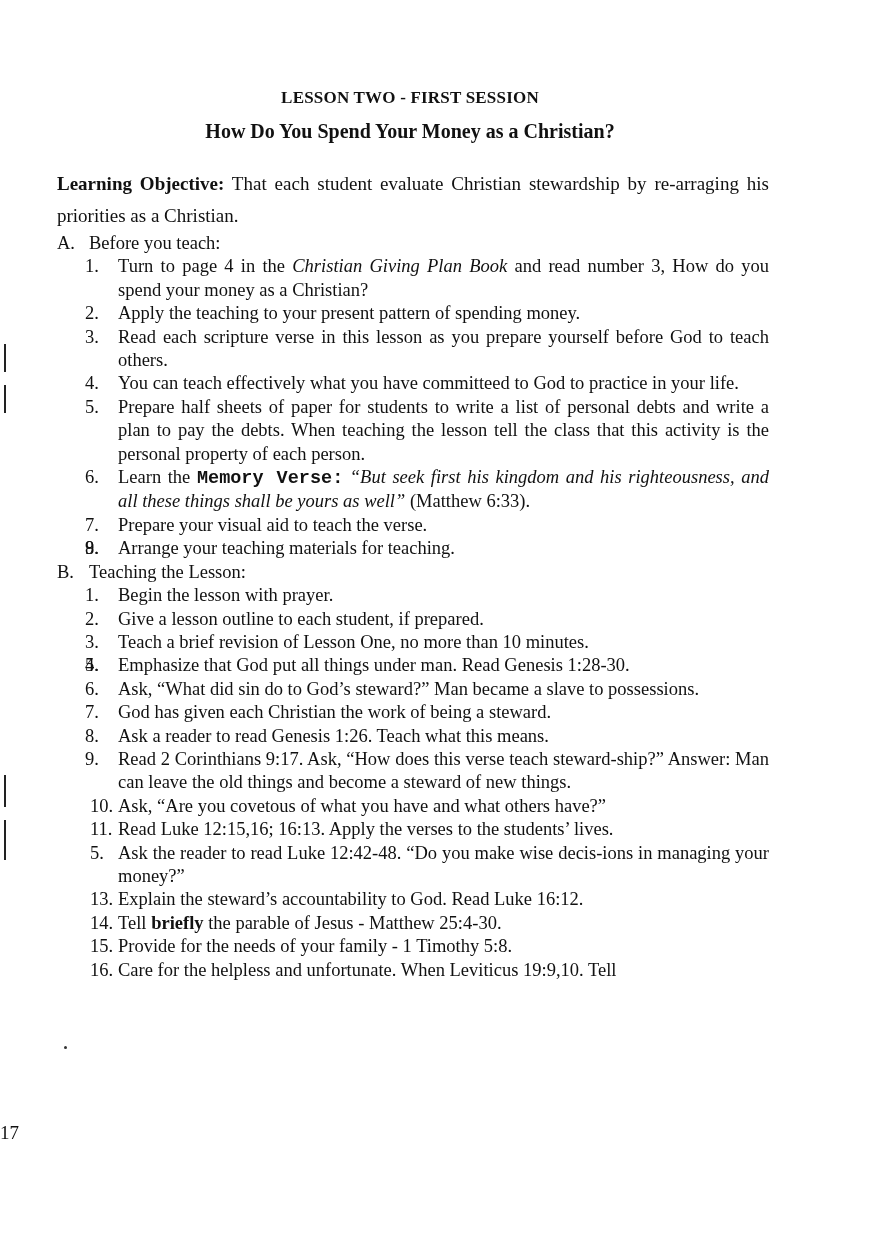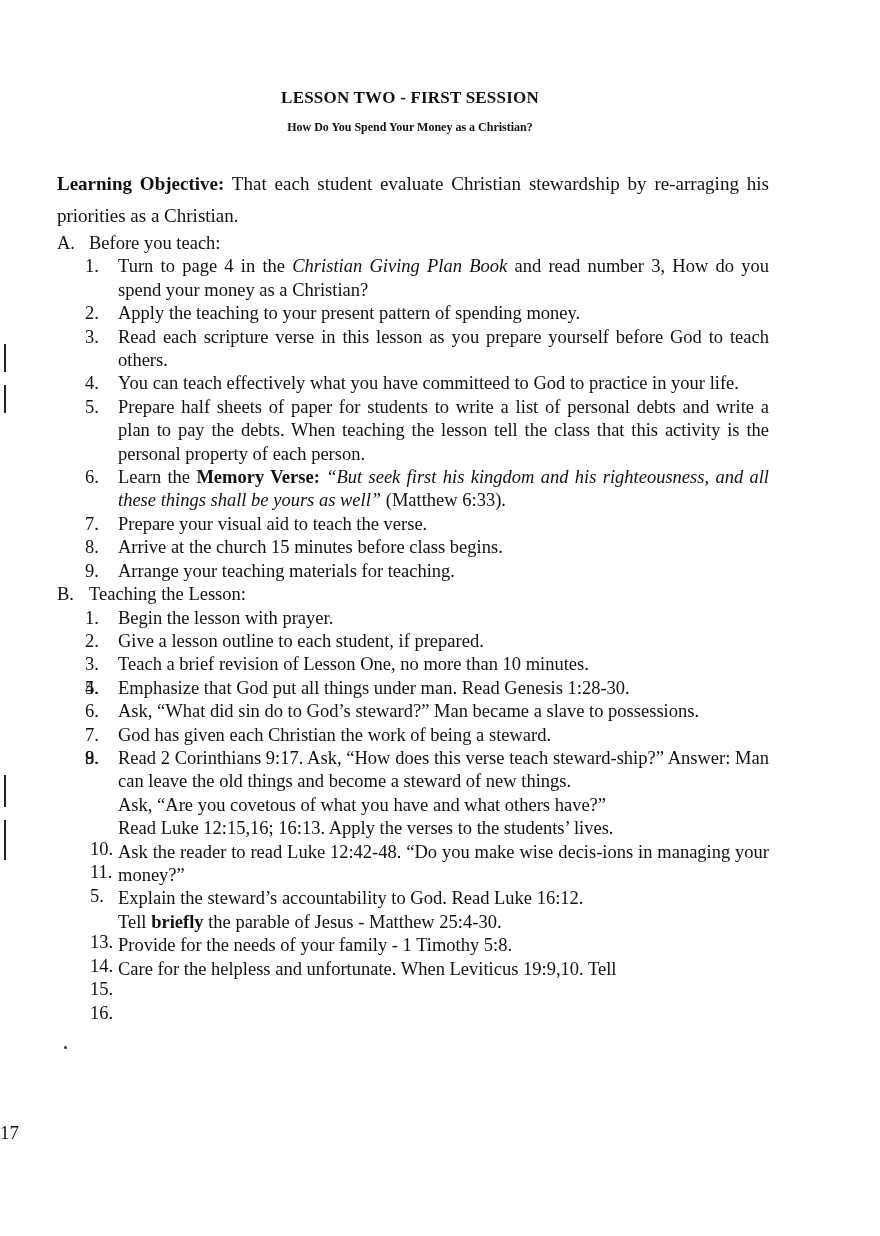--- a/index.html
+++ b/index.html
@@ -7,37 +7,37 @@
       width: 880px; height: 1236px; position: relative; overflow: hidden;
       font-family: "Liberation Serif", serif; color: #111;
     }
     .page { position: absolute; left: 0; top: 0; width: 880px; height: 1236px; }
     .title {
       position: absolute; left: 0; width: 820px; top: 88px; text-align: center;
       font-weight: bold; font-size: 17px; letter-spacing: 0.2px;
     }
     .subtitle {
       position: absolute; left: 0; width: 820px; top: 120px; text-align: center;
-      font-weight: bold; font-size: 12px;
+      font-weight: bold; font-size: 20px;
     }
     .objective {
       position: absolute; left: 57px; width: 712px; top: 168px;
       font-size: 19px; line-height: 32px; text-align: justify;
     }
     .objective b { font-weight: bold; }
     .body {
       position: absolute; left: 57px; top: 232px; width: 720px;
       font-size: 18.5px; line-height: 23.4px;
     }
     .section-head { position: relative; padding-left: 32px; }
     .section-head .sec-letter { position: absolute; left: 0; top: 0; }
     .item { position: relative; padding-left: 61px; text-align: justify; width: 651px; }
     .item .num { position: absolute; left: 28px; top: 0; }
-    .item.wide .num { left: 33px; margin-top: 44px; }
-    .memory-label { font-weight: bold; }
+    .item.wide .num { left: 33px; }
+    .memory-label { font-weight: bold; font-family: Liberation Mono, monospace; }
     .verse-text { font-style: italic; }
     .book-title { font-style: italic; }
     .bold-word { font-weight: bold; }
     .page-number {
       position: absolute; left: 0; width: 880px; top: 1122px; text-align: left;
       font-size: 19px;
     }
     .margin-mark { position: absolute; background: #222; width: 2px; }
     .speck { position: absolute; width: 3px; height: 3px; background: #333; border-radius: 50%; }
   </style>
@@ -54,31 +54,31 @@
 
   <div class="body" id="body">
       <div class="section-head"><span class="sec-letter">A.</span><span>Before you teach:</span></div>
       <div class="item"><span class="num">1.</span><span>Turn to page 4 in the </span><span class="book-title">Christian Giving Plan Book</span><span> and read number 3, How do you spend your money as a Christian?</span></div>
       <div class="item"><span class="num">2.</span><span>Apply the teaching to your present pattern of spending money.</span></div>
       <div class="item"><span class="num">3.</span><span>Read each scripture verse in this lesson as you prepare yourself before God to teach others.</span></div>
       <div class="item"><span class="num">4.</span><span>You can teach effectively what you have committeed to God to practice in your life.</span></div>
       <div class="item"><span class="num">5.</span><span>Prepare half sheets of paper for students to write a list of personal debts and write a plan to pay the debts. When teaching the lesson tell the class that this activity is the personal property of each person.</span></div>
       <div class="item"><span class="num">6.</span><span>Learn the </span><span class="memory-label">Memory Verse:</span><span class="verse-text"> “But seek first his kingdom and his righteousness, and all these things shall be yours as well”</span><span> (Matthew 6:33).</span></div>
       <div class="item"><span class="num">7.</span><span>Prepare your visual aid to teach the verse.</span></div>
-      <div class="item"><span class="num">8.</span><span>Arrive at the church 15 minutes before class begins.</span></div>
+      <div class="item"><span class="num">8.</span></div>
       <div class="item"><span class="num">9.</span><span>Arrange your teaching materials for teaching.</span></div>
       <div class="section-head"><span class="sec-letter">B.</span><span>Teaching the Lesson:</span></div>
       <div class="item"><span class="num">1.</span><span>Begin the lesson with prayer.</span></div>
       <div class="item"><span class="num">2.</span><span>Give a lesson outline to each student, if prepared.</span></div>
       <div class="item"><span class="num">3.</span><span>Teach a brief revision of Lesson One, no more than 10 minutes.</span></div>
       <div class="item"><span class="num">4.</span></div>
       <div class="item"><span class="num">5.</span><span>Emphasize that God put all things under man. Read Genesis 1:28-30.</span></div>
       <div class="item"><span class="num">6.</span><span>Ask, “What did sin do to God’s steward?” Man became a slave to possessions.</span></div>
       <div class="item"><span class="num">7.</span><span>God has given each Christian the work of being a steward.</span></div>
-      <div class="item"><span class="num">8.</span></div>
+      <div class="item"><span class="num">8.</span><span>Ask a reader to read Genesis 1:26. Teach what this means.</span></div>
       <div class="item"><span class="num">9.</span><span>Read 2 Corinthians 9:17. Ask, “How does this verse teach steward-ship?” Answer: Man can leave the old things and become a steward of new things.</span></div>
       <div class="item wide"><span class="num">10.</span><span>Ask, “Are you covetous of what you have and what others have?”</span></div>
       <div class="item wide"><span class="num">11.</span><span>Read Luke 12:15,16; 16:13. Apply the verses to the students’ lives.</span></div>
       <div class="item wide"><span class="num">5.</span><span>Ask the reader to read Luke 12:42-48. “Do you make wise decis-ions in managing your money?”</span></div>
       <div class="item wide"><span class="num">13.</span><span>Explain the steward’s accountability to God. Read Luke 16:12.</span></div>
       <div class="item wide"><span class="num">14.</span><span>Tell </span><span class="bold-word">briefly</span><span> the parable of Jesus - Matthew 25:4-30.</span></div>
       <div class="item wide"><span class="num">15.</span><span>Provide for the needs of your family - 1 Timothy 5:8.</span></div>
       <div class="item wide"><span class="num">16.</span><span>Care for the helpless and unfortunate. When Leviticus 19:9,10. Tell</span></div>
     </div>
 

